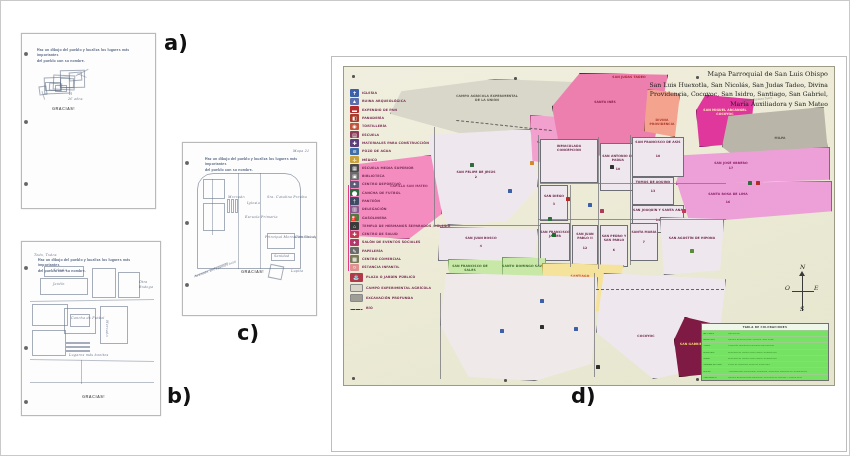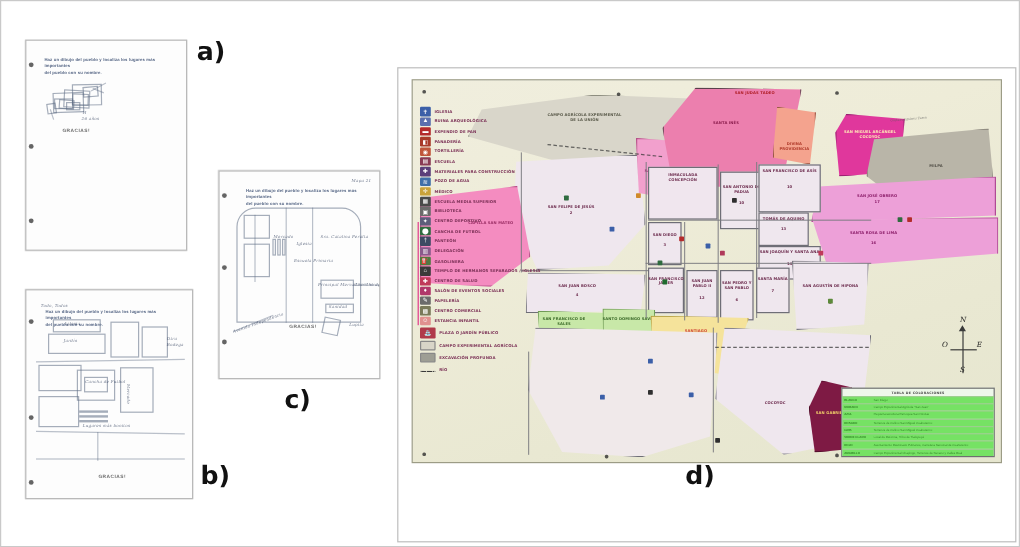--- a/index.html
+++ b/index.html
@@ -436,20 +436,26 @@
       <div class="poi" style="left:252px; top:298px; background:#2f2f2f;"></div>
       <div class="poi" style="left:346px; top:182px; background:#5c8a3a;"></div>
 
       <div class="mapdot" style="left:8px; top:8px;"></div>
       <div class="mapdot" style="left:170px; top:10px;"></div>
       <div class="mapdot" style="left:352px; top:9px;"></div>
       <div class="mapdot" style="left:8px; top:310px;"></div>
       <div class="mapdot" style="left:160px; top:312px;"></div>
       <div class="mapdot" style="left:352px; top:311px;"></div>
 
+      <div class="maptitle">
+        <div class="l1">Mapa Parroquial de San Luis Obispo</div>
+        <div>San Luis Huexotla, San Nicolás, San Judas Tadeo, Divina</div>
+        <div>Providencia, Cocoyoc, San Isidro, Santiago, San Gabriel,</div>
+        <div>María Auxiliadora y San Mateo</div>
+      </div>
       <div style="position:absolute; right:62px; top:31px; font-family:'DejaVu Serif',serif; font-size:2.6px;
                   color:#5a5a5a; transform:rotate(-5deg); opacity:.75;">Gustavo Jiménez Zarco</div>
 
       <div id="legend">
         <div class="leg-row">
           <span class="leg-ico" style="background:#3b5fa8;">✝</span>
           <span class="leg-lbl">IGLESIA</span>
         </div>
         <div class="leg-row">
           <span class="leg-ico" style="background:#5a6fae;">▲</span>

